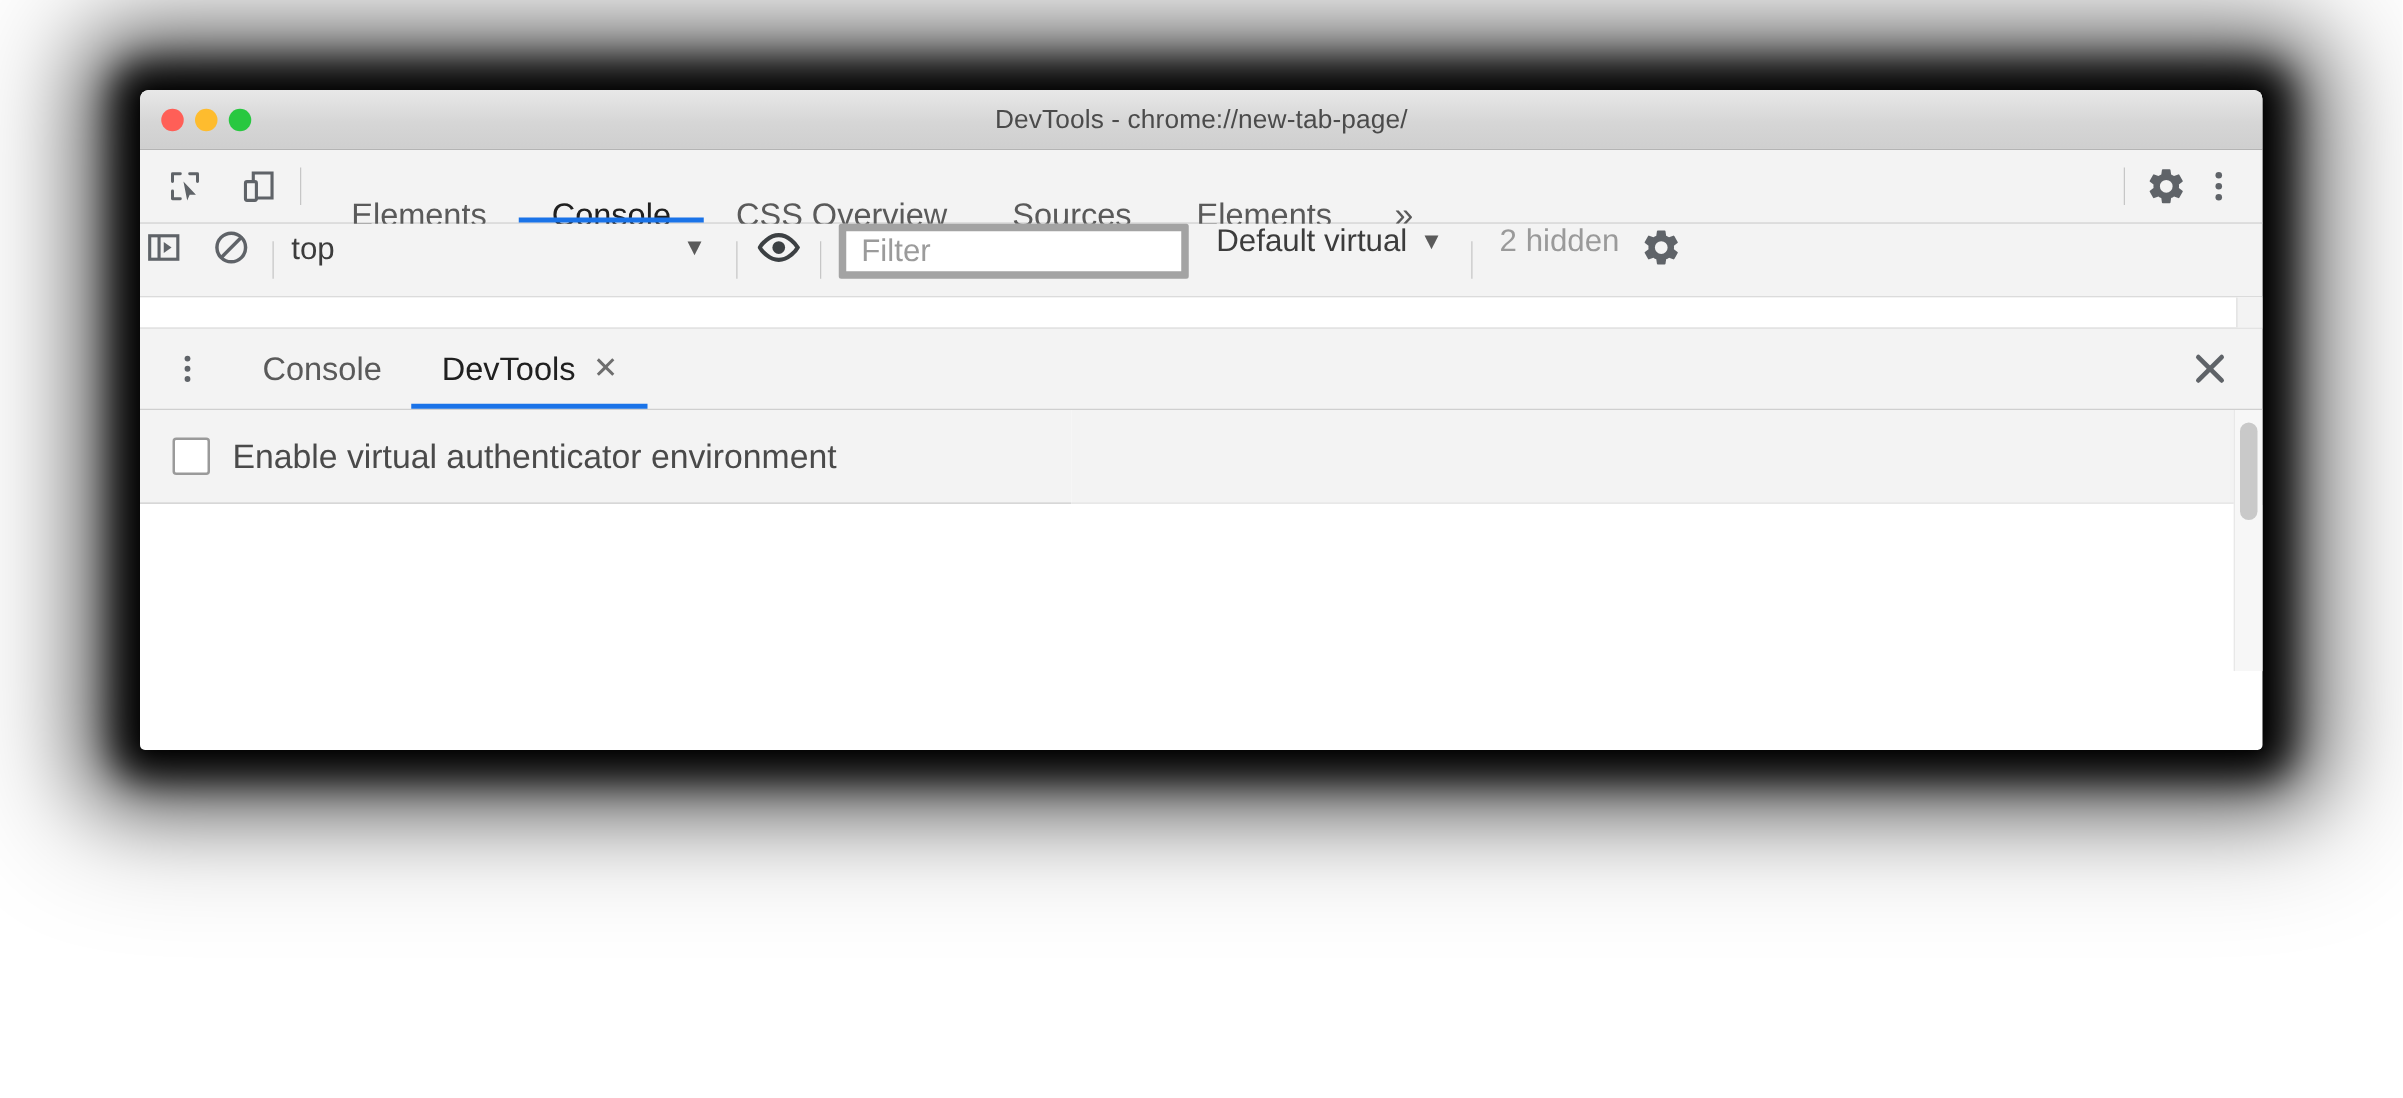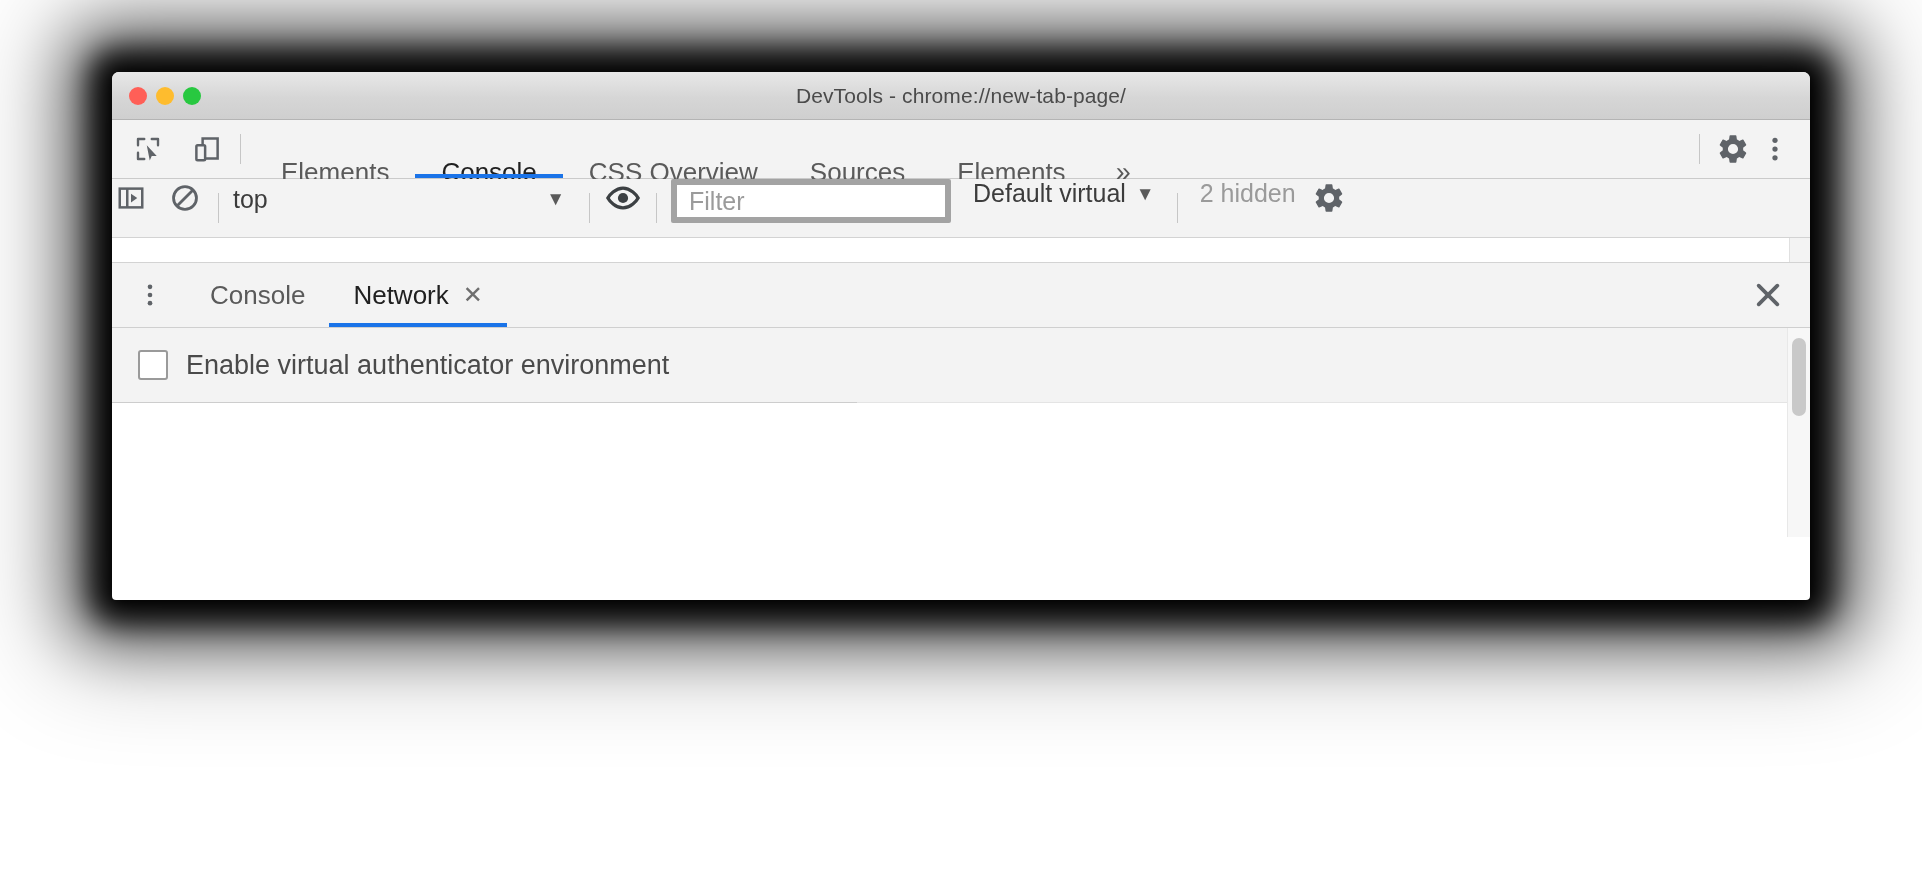--- a/index.html
+++ b/index.html
@@ -486,21 +486,21 @@
           <circle cx="12" cy="12" r="2" fill="#5f6368"></circle>
           <circle cx="12" cy="19" r="2" fill="#5f6368"></circle>
         </svg>
       </span>
 
       <div class="drawer-tab">
         <span>Console</span>
       </div>
 
       <div class="drawer-tab selected">
-        <span>Network</span>
+        <span>DevTools</span>
         <span class="drawer-tab-close">✕</span>
       </div>
 
       <div class="drawer-spacer"></div>
 
       <span class="drawer-close">
         <svg width="32" height="32" viewBox="0 0 24 24">
           <line x1="5" y1="5" x2="19" y2="19" stroke="#5f6368" stroke-width="2.8" stroke-linecap="round"></line>
           <line x1="19" y1="5" x2="5" y2="19" stroke="#5f6368" stroke-width="2.8" stroke-linecap="round"></line>
         </svg>

